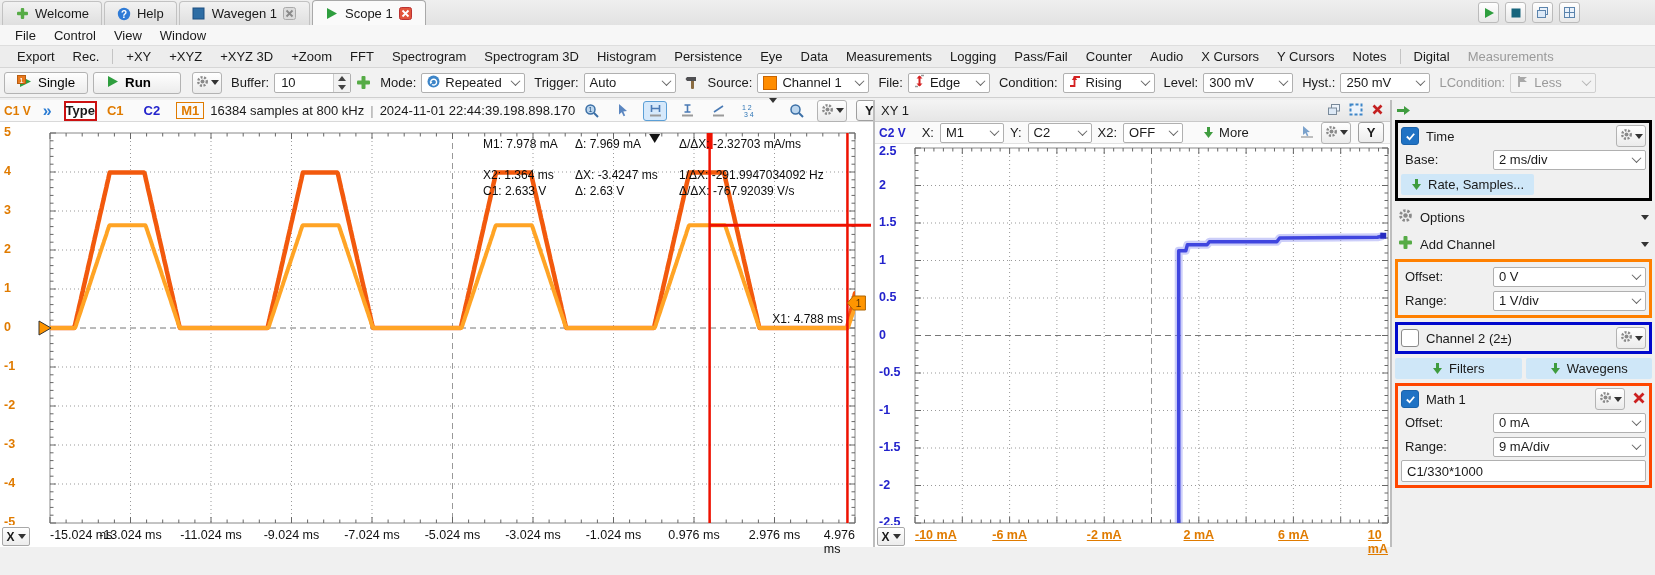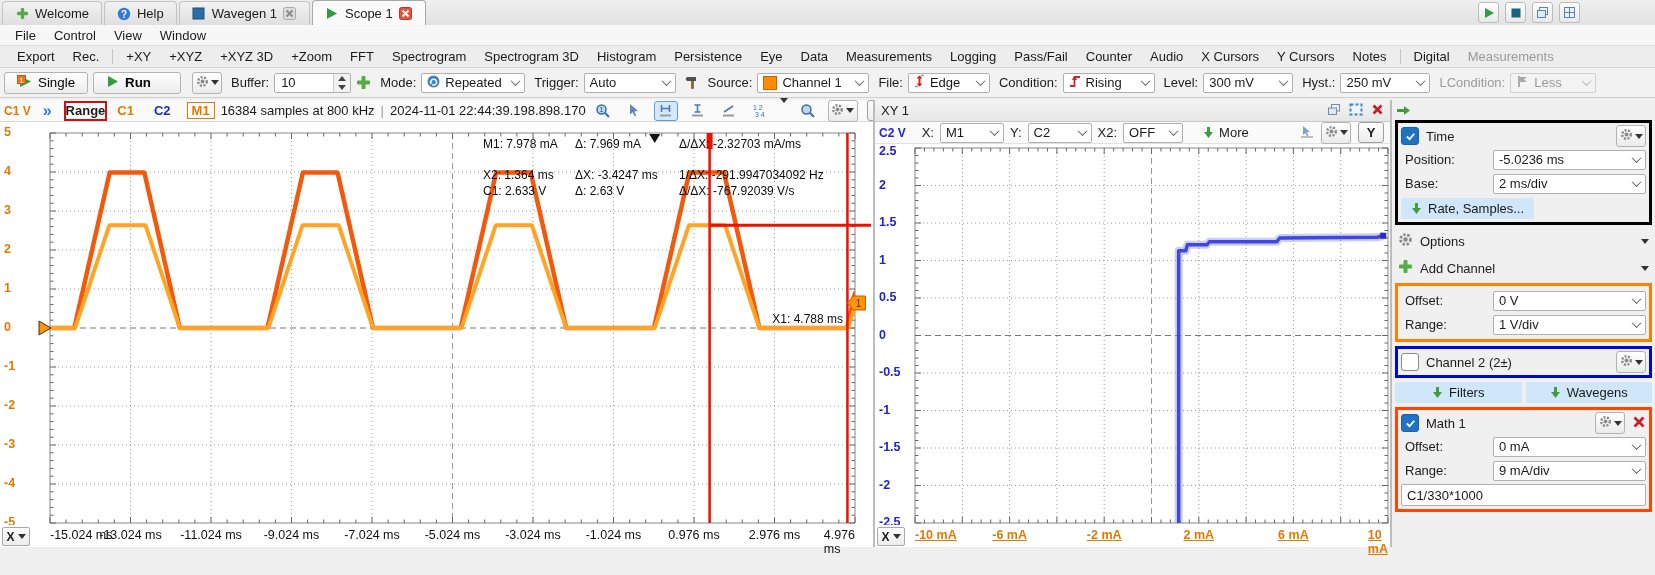--- a/index.html
+++ b/index.html
@@ -358,21 +358,21 @@
           </svg></span>
       <span class="val">Less</span>
         <i class="chev"></i>
     </span>
   </div>
 
   <div class="panel-scope">
     <div class="scope-header">
       <span class="axis-unit c1">C1 V</span>
       <span class="dblarrow">»</span>
-      <span class="donebox">Range</span>
+      <span class="donebox">Type</span>
       <span class="badge c1">C1</span>
       <span class="hsep"></span>
       <span class="badge c2">C2</span>
       <span class="hsep"></span>
       <span class="badge m1">M1</span>
       <span>16384 samples at 800 kHz</span>
       <span style="color:#9a9a9a;">|</span>
       <span>2024-11-01 22:44:39.198.898.170</span>
       <span class="iconrow">
         <span class="tool">
@@ -1068,27 +1068,20 @@
         <span class="name">Time</span>
         <span class="minibtn">
             <span><svg width="13" height="13" viewBox="0 0 14 14">
                 <circle cx="7" cy="7" r="4.6" fill="none" stroke="#8a8a8a" stroke-width="2.6" stroke-dasharray="2.2 1.6"></circle>
                 <circle cx="7" cy="7" r="2.1" fill="#8a8a8a"></circle>
               </svg></span>
             <i class="caret"></i>
           </span>
       </div>
       <div class="rprow">
-        <span class="rlabel">Position:</span>
-        <span class="combo">
-            <span class="val">-5.0236 ms</span>
-            <i class="chev"></i>
-          </span>
-      </div>
-      <div class="rprow">
         <span class="rlabel">Base:</span>
         <span class="combo">
             <span class="val">2 ms/div</span>
             <i class="chev"></i>
           </span>
       </div>
       <div class="bluebtn" style="margin:2px 0 1px 0;">
         <svg width="11" height="13">
             <rect x="4" y="1" width="3" height="6" fill="#3f9c3f"></rect>
             <polygon points="1,6 10,6 5.5,12" fill="#3f9c3f"></polygon>

